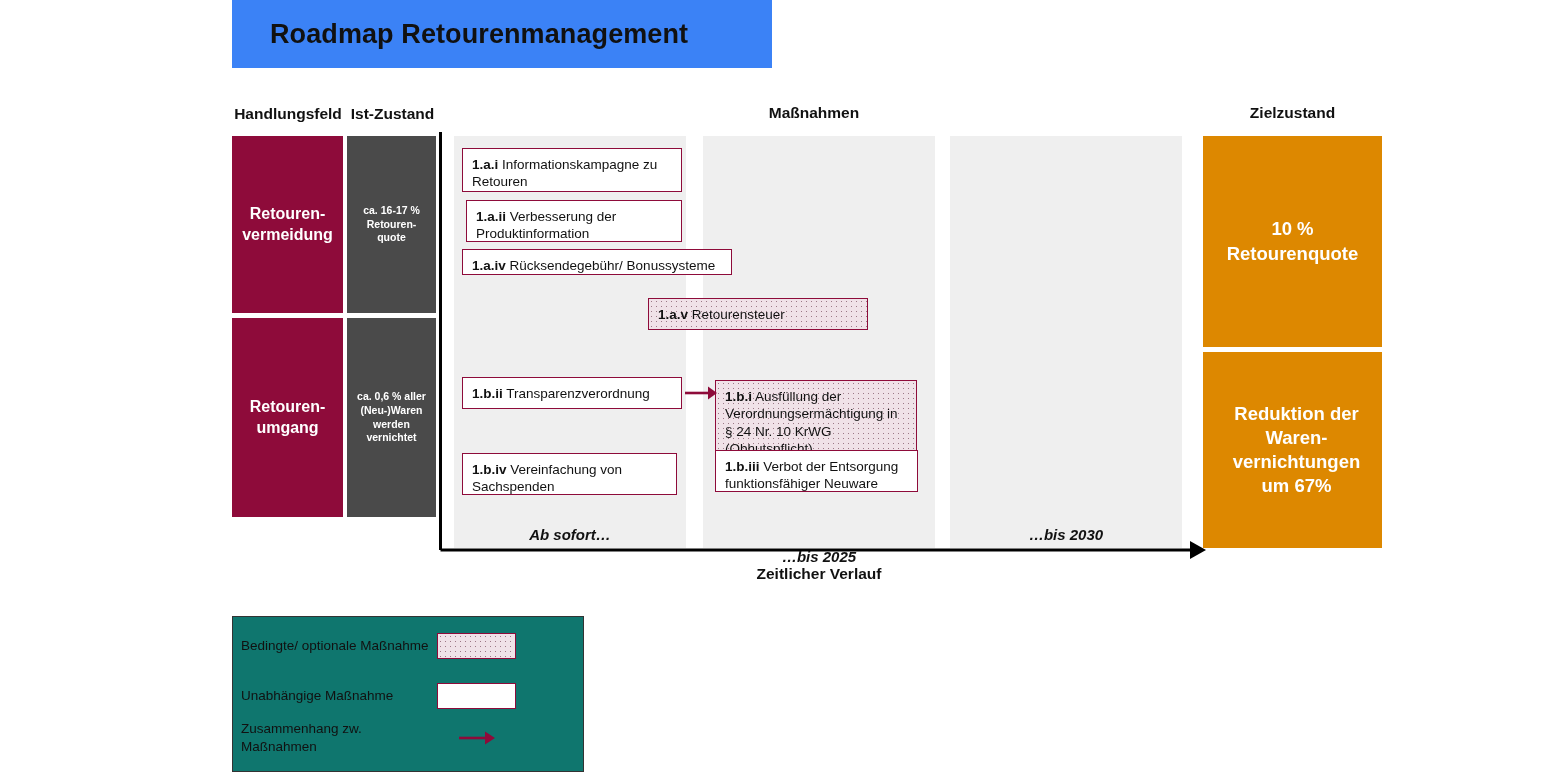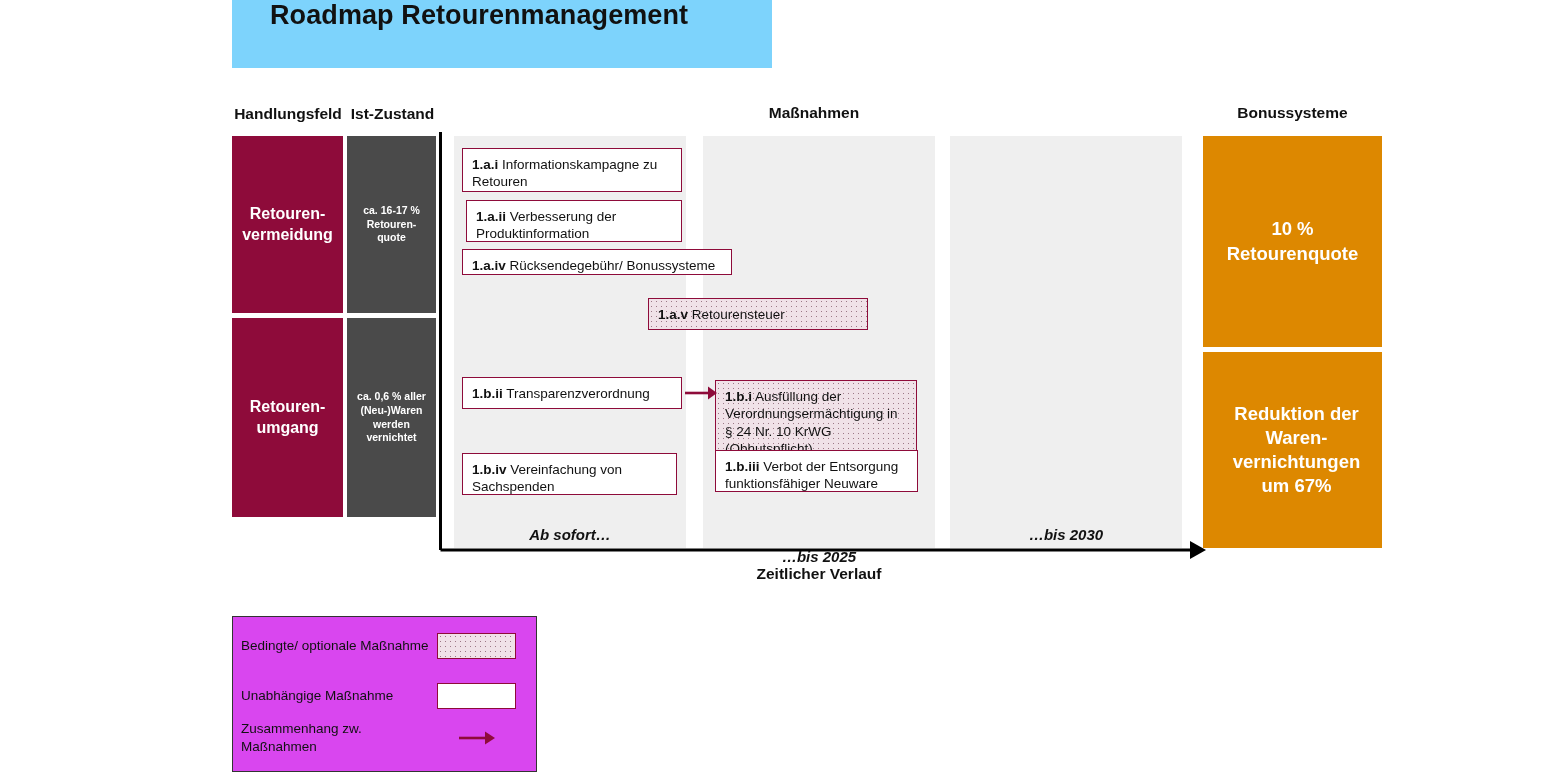--- a/index.html
+++ b/index.html
@@ -20,22 +20,23 @@
     width: 1545px;
     height: 775px;
   }
   
   .title-band {
     position: absolute;
     left: 232px;
     top: 0px;
     width: 540px;
     height: 68px;
-    background: #7dd3fc;
+    background: #3b82f6;
     display: flex;
+    align-items: center;
     padding-left: 38px;
     box-sizing: border-box;
   }
   .title-band .title-text {
     font-size: 27px;
     font-weight: bold;
     color: #111111;
     letter-spacing: 0.1px;
   }
   
@@ -173,24 +174,24 @@
     text-align: center;
     font-size: 15.5px;
     font-weight: bold;
     color: #111111;
   }
   
   .legend {
     position: absolute;
     left: 232px;
     top: 616px;
-    width: 305px;
+    width: 352px;
     height: 156px;
     border: 1.3px solid #333333;
-    background: #d946ef;
+    background: #0f766e;
     box-sizing: border-box;
   }
   .legend-row {
     position: absolute;
     left: 8px;
     width: 290px;
     display: flex;
     align-items: center;
   }
   .legend-text {
@@ -226,21 +227,21 @@
 
 <div class="canvas">
 
   <div class="title-band">
     <span class="title-text">Roadmap Retourenmanagement</span>
   </div>
 
   <div class="col-head" id="head-handlungsfeld">Handlungsfeld</div>
   <div class="col-head" id="head-ist">Ist-Zustand</div>
   <div class="col-head" id="head-massnahmen">Maßnahmen</div>
-  <div class="col-head" id="head-ziel">Bonussysteme</div>
+  <div class="col-head" id="head-ziel">Zielzustand</div>
 
   <div class="block hf" id="hf-vermeidung">
     <span style="white-space:pre-line">Retouren-
 vermeidung</span>
   </div>
   <div class="block hf" id="hf-umgang">
     <span style="white-space:pre-line">Retouren-
 umgang</span>
   </div>
 

